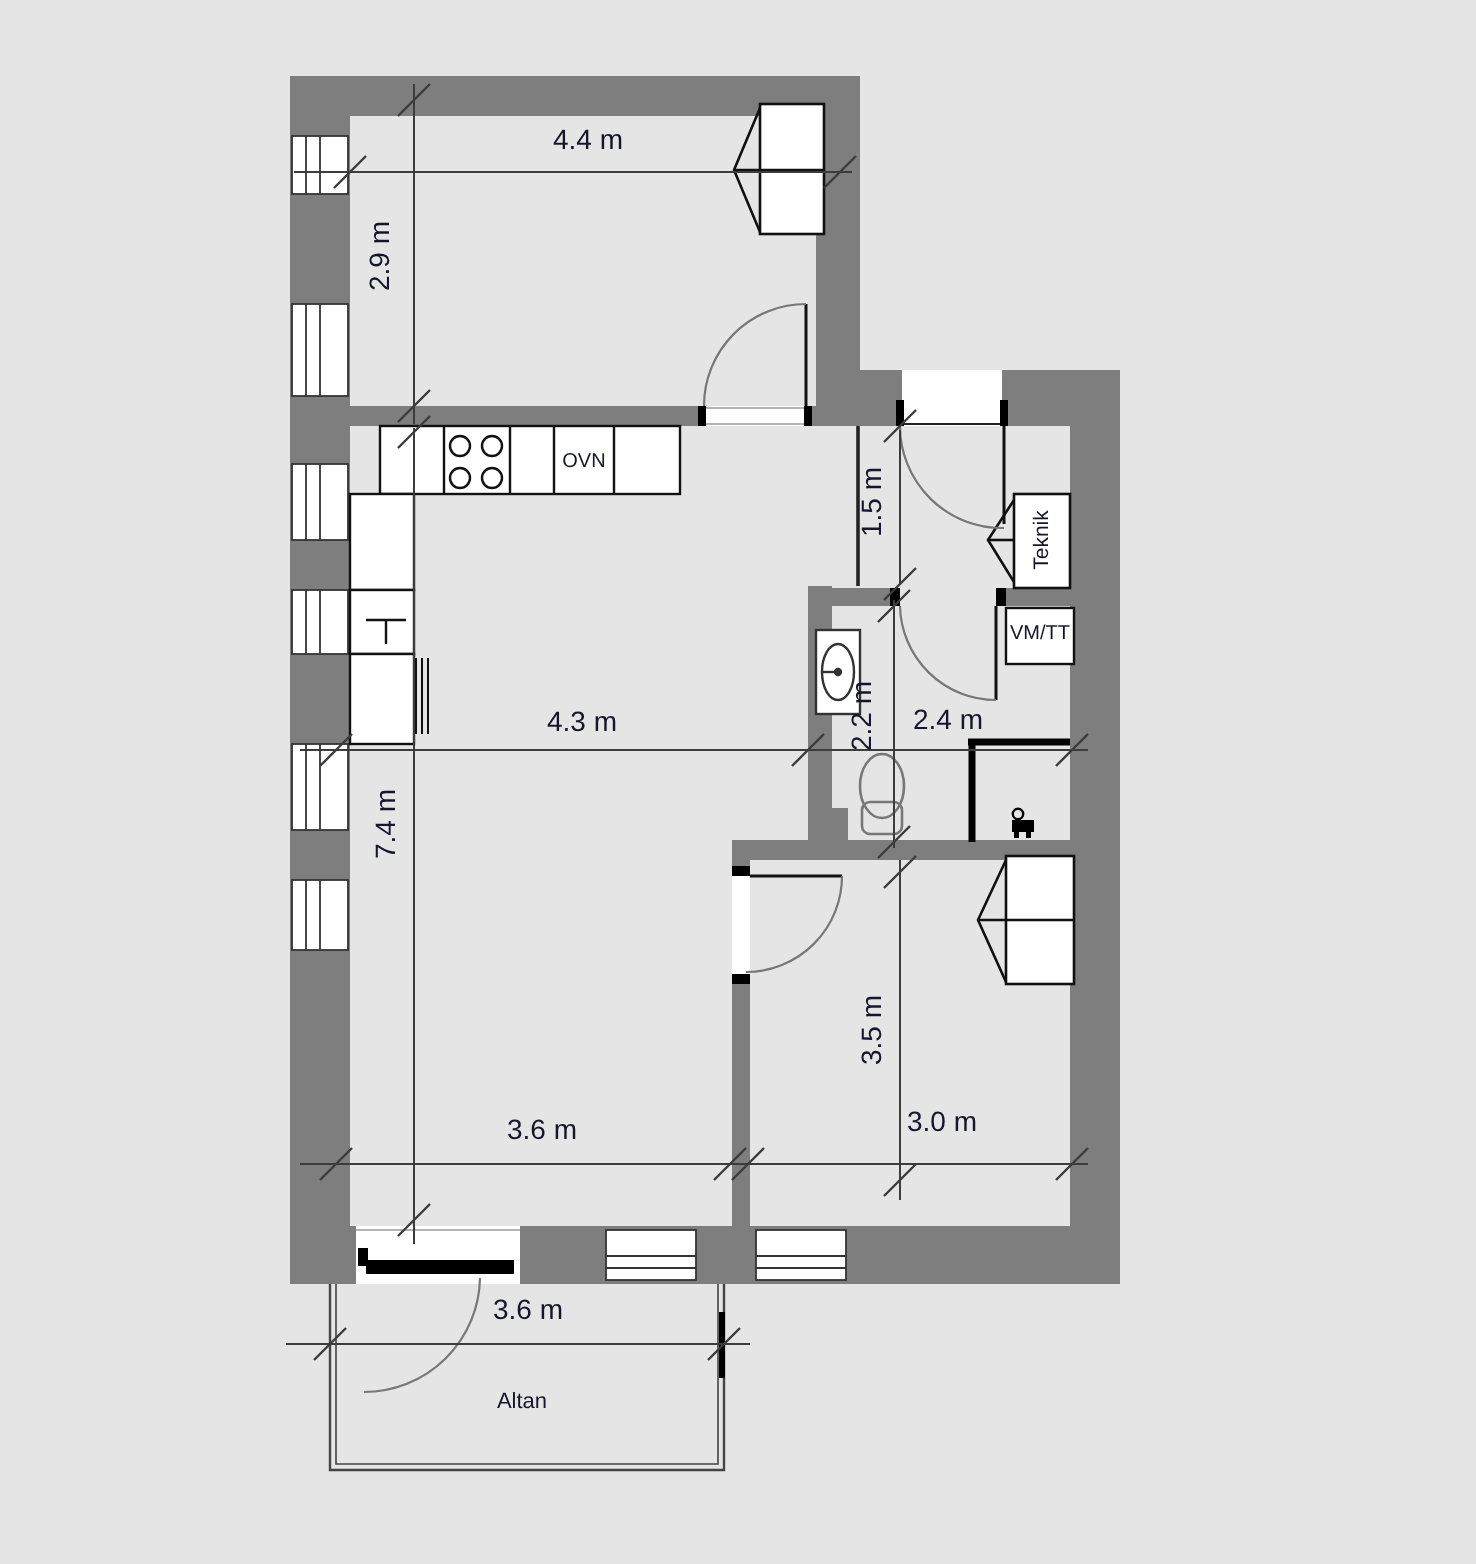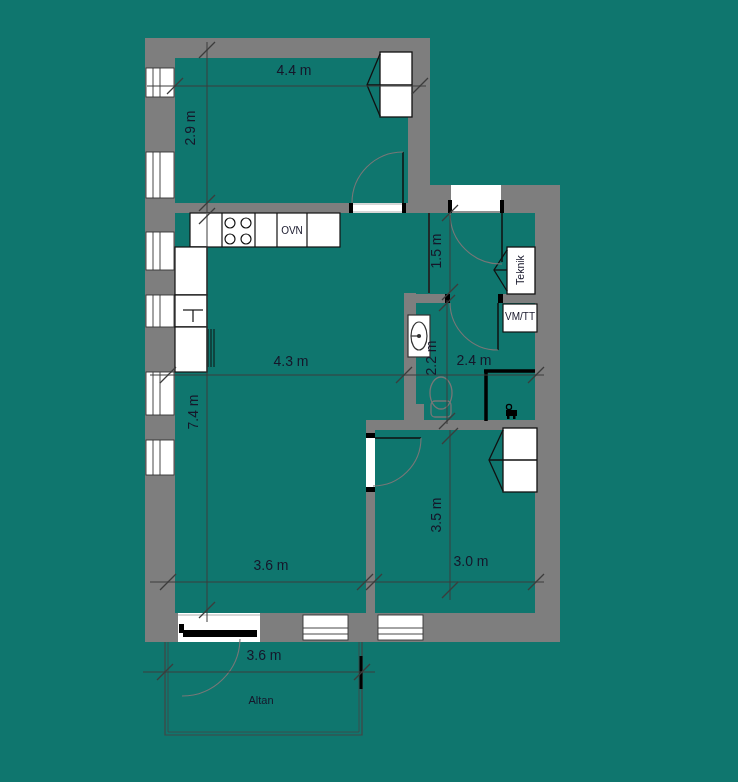--- a/index.html
+++ b/index.html
@@ -1,16 +1,16 @@
 <!DOCTYPE html>
 <html><head>
 <meta charset="utf-8">
 <style>
   html,body{margin:0;padding:0;background:#ffffff;}
-  .page{position:relative;width:738px;height:782px;background:#0f766e;overflow:hidden;
+  .page{position:relative;width:738px;height:782px;background:#e5e5e5;overflow:hidden;
         font-family:"Liberation Sans",sans-serif;}
   svg text{font-family:"Liberation Sans",sans-serif;}
   .dim{font-size:14px;fill:#16162a;}
   .fixlbl{fill:#16162a;}
 </style>
 </head>
 <body>
 
 <div class="page">
 <svg width="738" height="782" viewBox="0 0 738 782">

